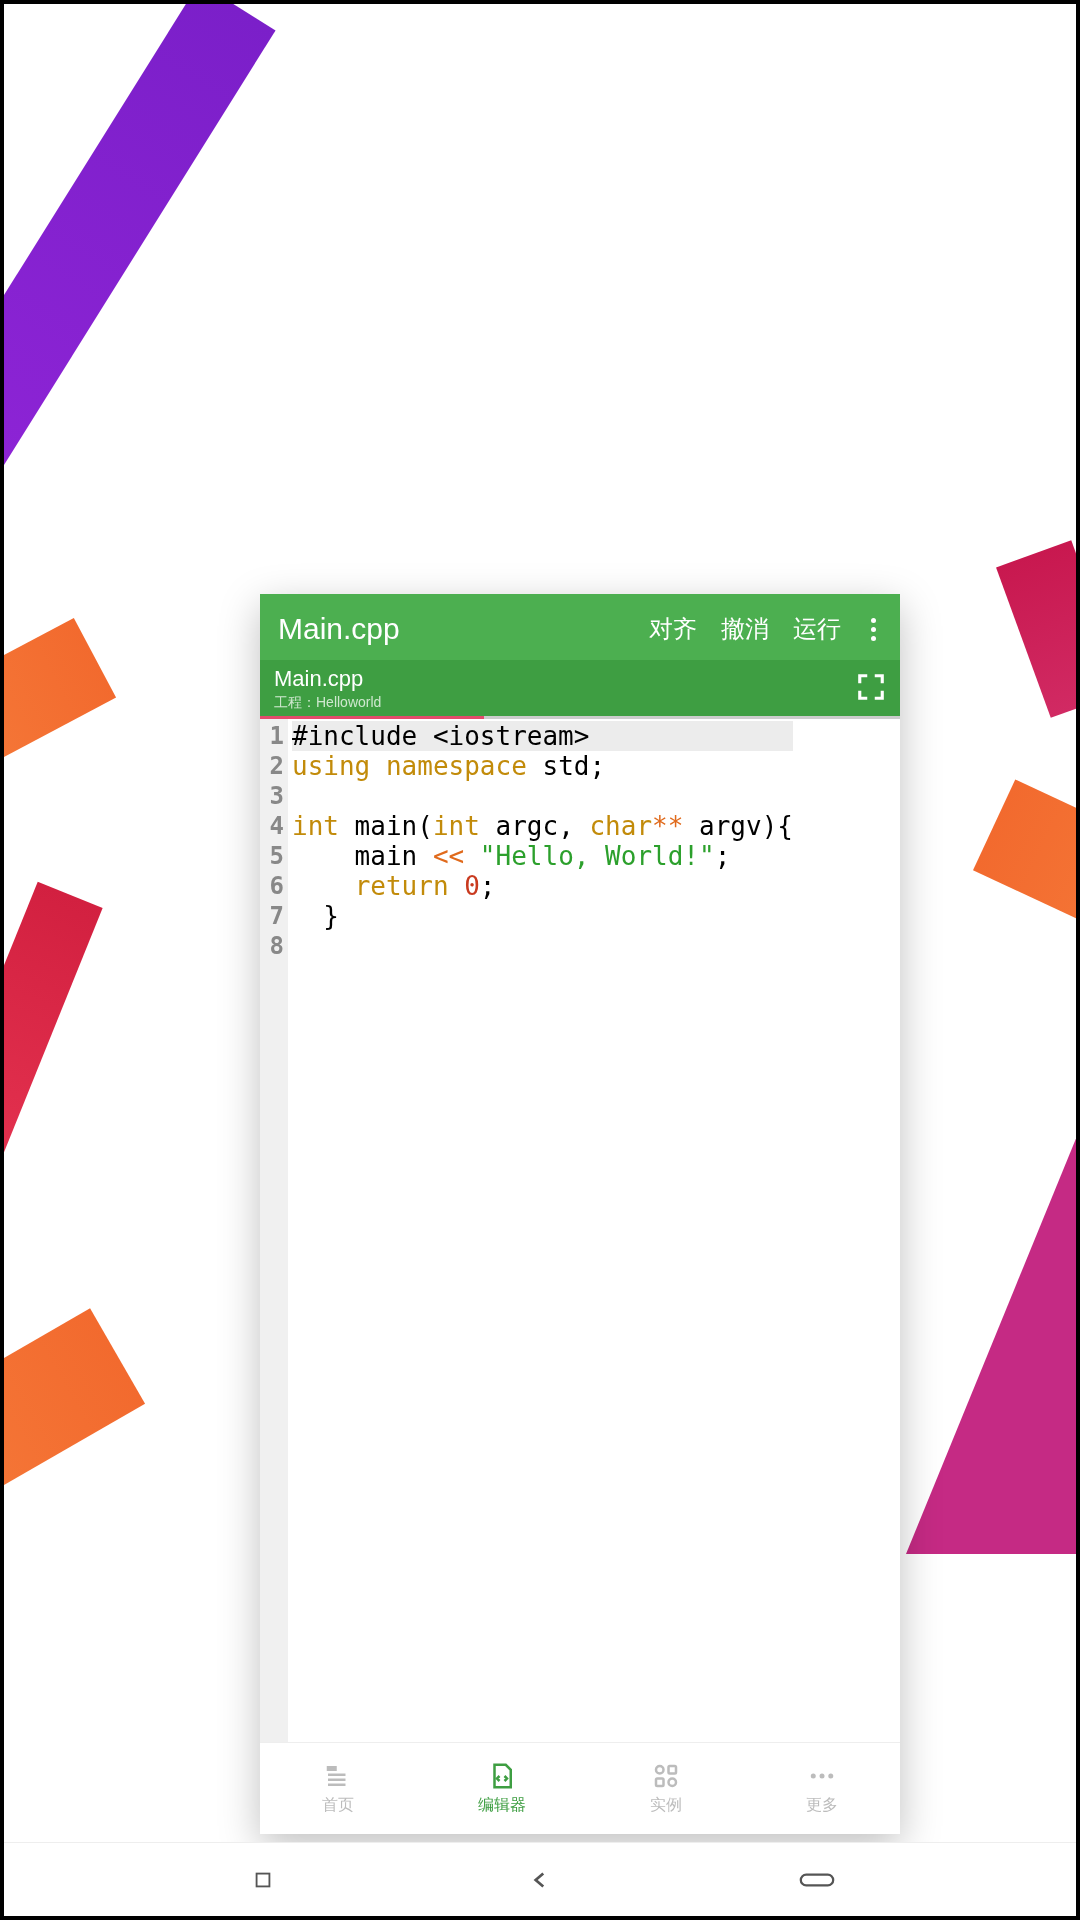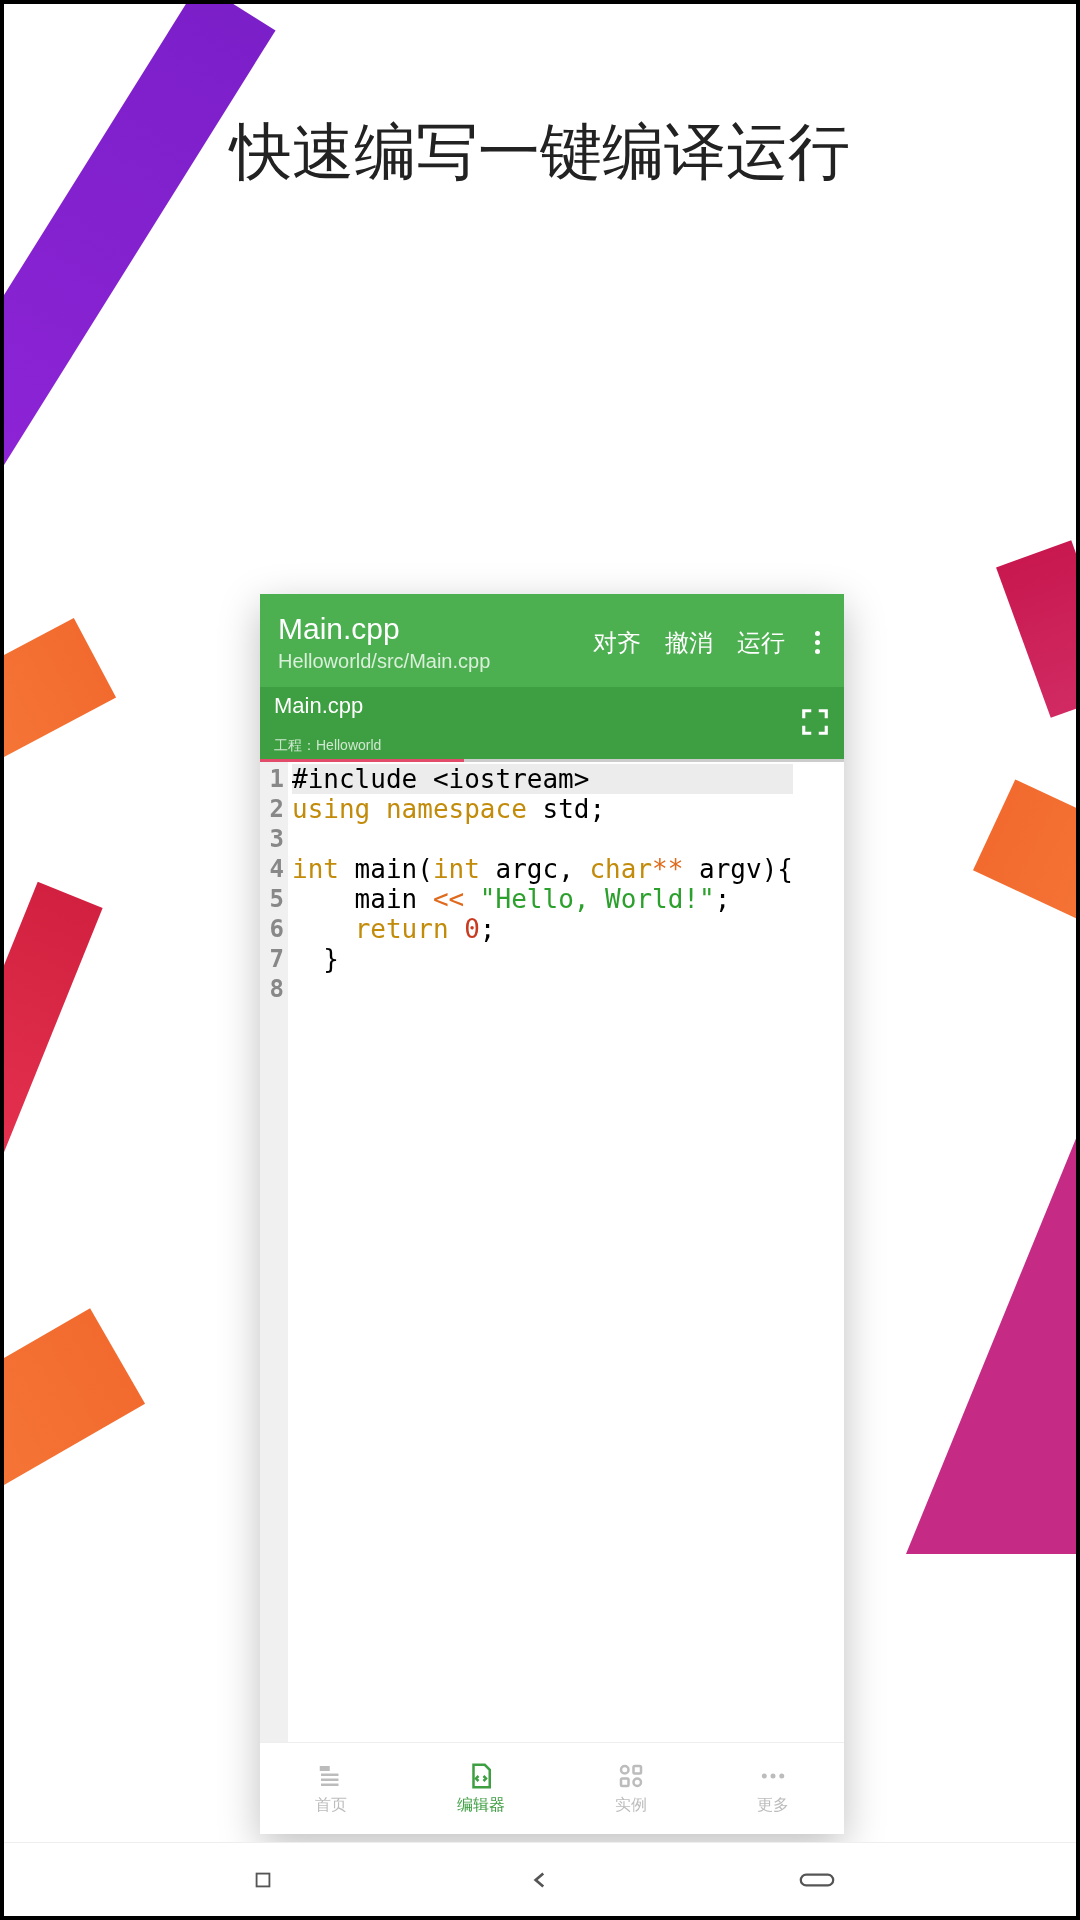--- a/index.html
+++ b/index.html
@@ -65,21 +65,21 @@
     left: 0; right: 0;
     text-align: center;
   }
   .hero-title { font-size: 112px; font-weight: 500; color: #111; }
   .hero-sub { font-size: 62px; color: #222; margin-top: 26px; }
   
   .editor {
     position: absolute;
     top: 590px;
     left: 256px;
-    width: 584px;
+    width: 640px;
     height: 1240px;
     background: #ffffff;
     box-shadow: 0 12px 40px rgba(0,0,0,0.25);
     border-radius: 3px;
     display: flex;
     flex-direction: column;
   }
   .editor-header {
     background: #4caf50;
     color: #fff;
@@ -96,21 +96,21 @@
   .more-dots span { width:5px; height:5px; background:#fff; border-radius:50%; }
   .tab-bar {
     background: #3e9e42;
     display: flex;
     align-items: center;
     justify-content: space-between;
     padding: 6px 14px 4px 14px;
     color: #fff;
   }
   .tab-left .tab-name { font-size: 22px; }
-  .tab-left .tab-proj { font-size: 14px; color: #cfe8cf; margin-top:18px;}
+  .tab-left .tab-proj { font-size: 14px; color: #cfe8cf; margin-top:2px;}
   .expand-icon svg { width: 30px; height: 30px; stroke:#fff; stroke-width:2.5; fill:none; }
   .gutter-line {
     height: 3px;
     background: linear-gradient(to right, #e34b6b, #e34b6b 35%, #ccc 35%, #ccc);
   }
   .code-area {
     flex: 1;
     background: #fff;
     font-family: "Menlo", "Consolas", monospace;
     font-size: 26px;
@@ -166,28 +166,26 @@
 
 <div class="stripe stripe-purple"></div>
 <div class="stripe stripe-orange-top"></div>
 <div class="stripe stripe-magenta-right"></div>
 <div class="stripe stripe-orange-right"></div>
 <div class="stripe stripe-red-left"></div>
 <div class="stripe stripe-pink-triangle"></div>
 <div class="stripe stripe-orange-bottom"></div>
 
 <div class="hero">
-  <div class="hero-sub">快速编写一键编译运行</div>
 </div>
 
 <div class="editor">
   <div class="editor-header">
     <div class="editor-title-block">
       <div class="editor-file">Main.cpp</div>
-      <div class="editor-path">Helloworld/src/Main.cpp</div>
     </div>
     <div class="editor-actions">
       <span class="editor-action">对齐</span>
       <span class="editor-action">撤消</span>
       <span class="editor-action">运行</span>
       <span class="more-dots">
           <span></span>
           <span></span>
           <span></span>
         </span>

